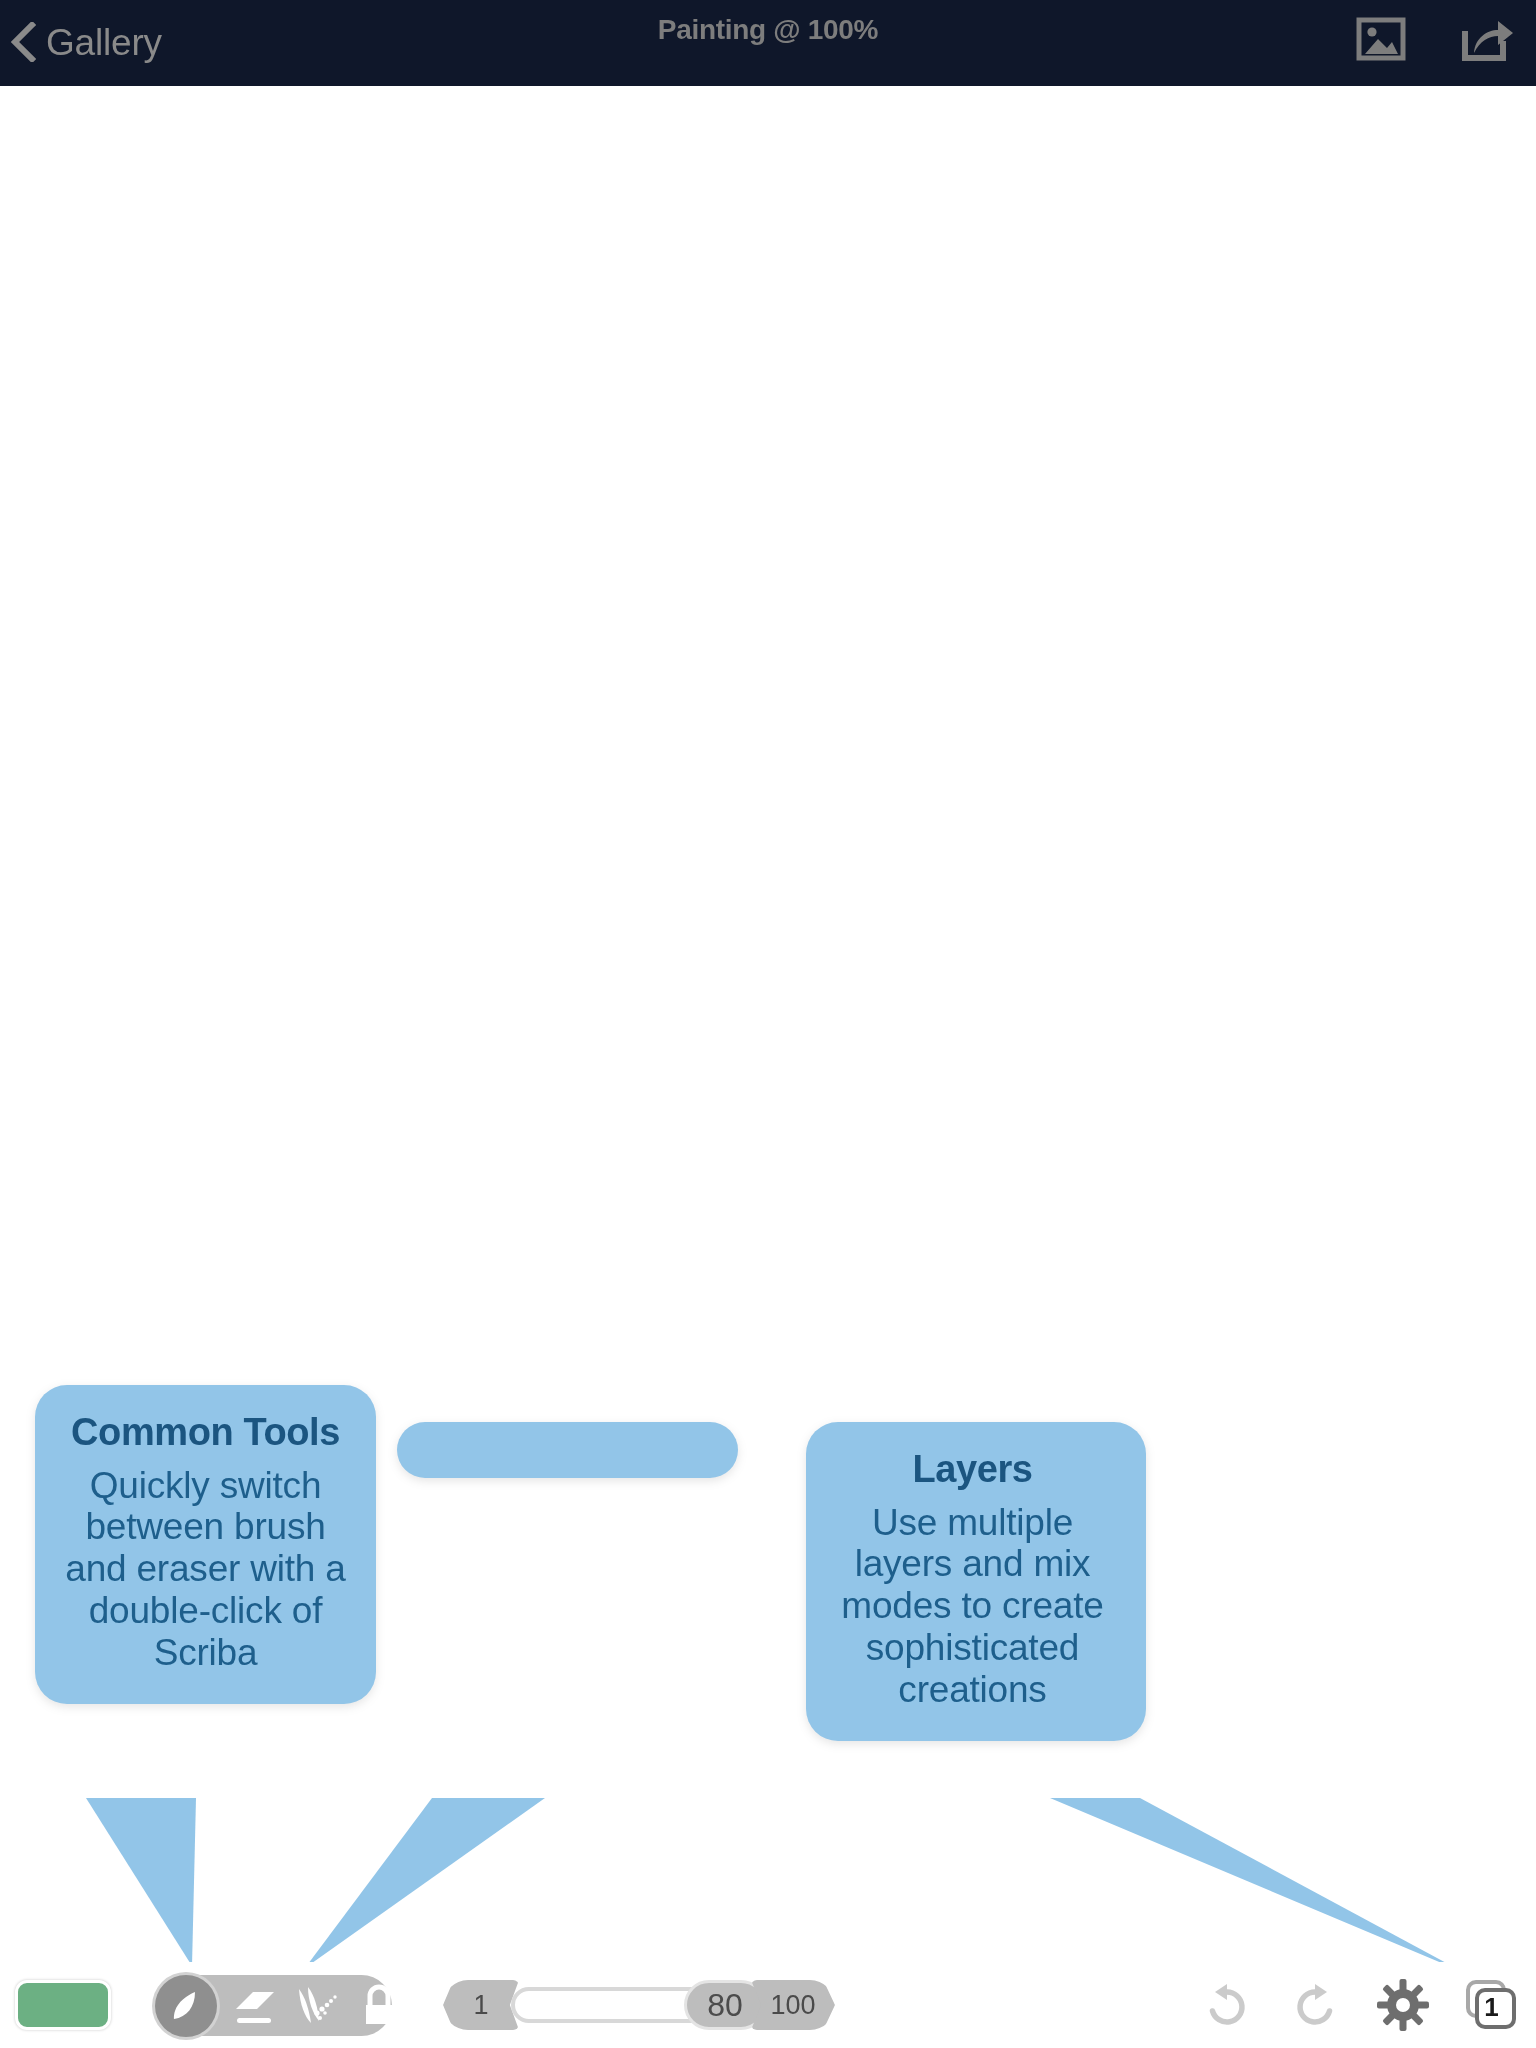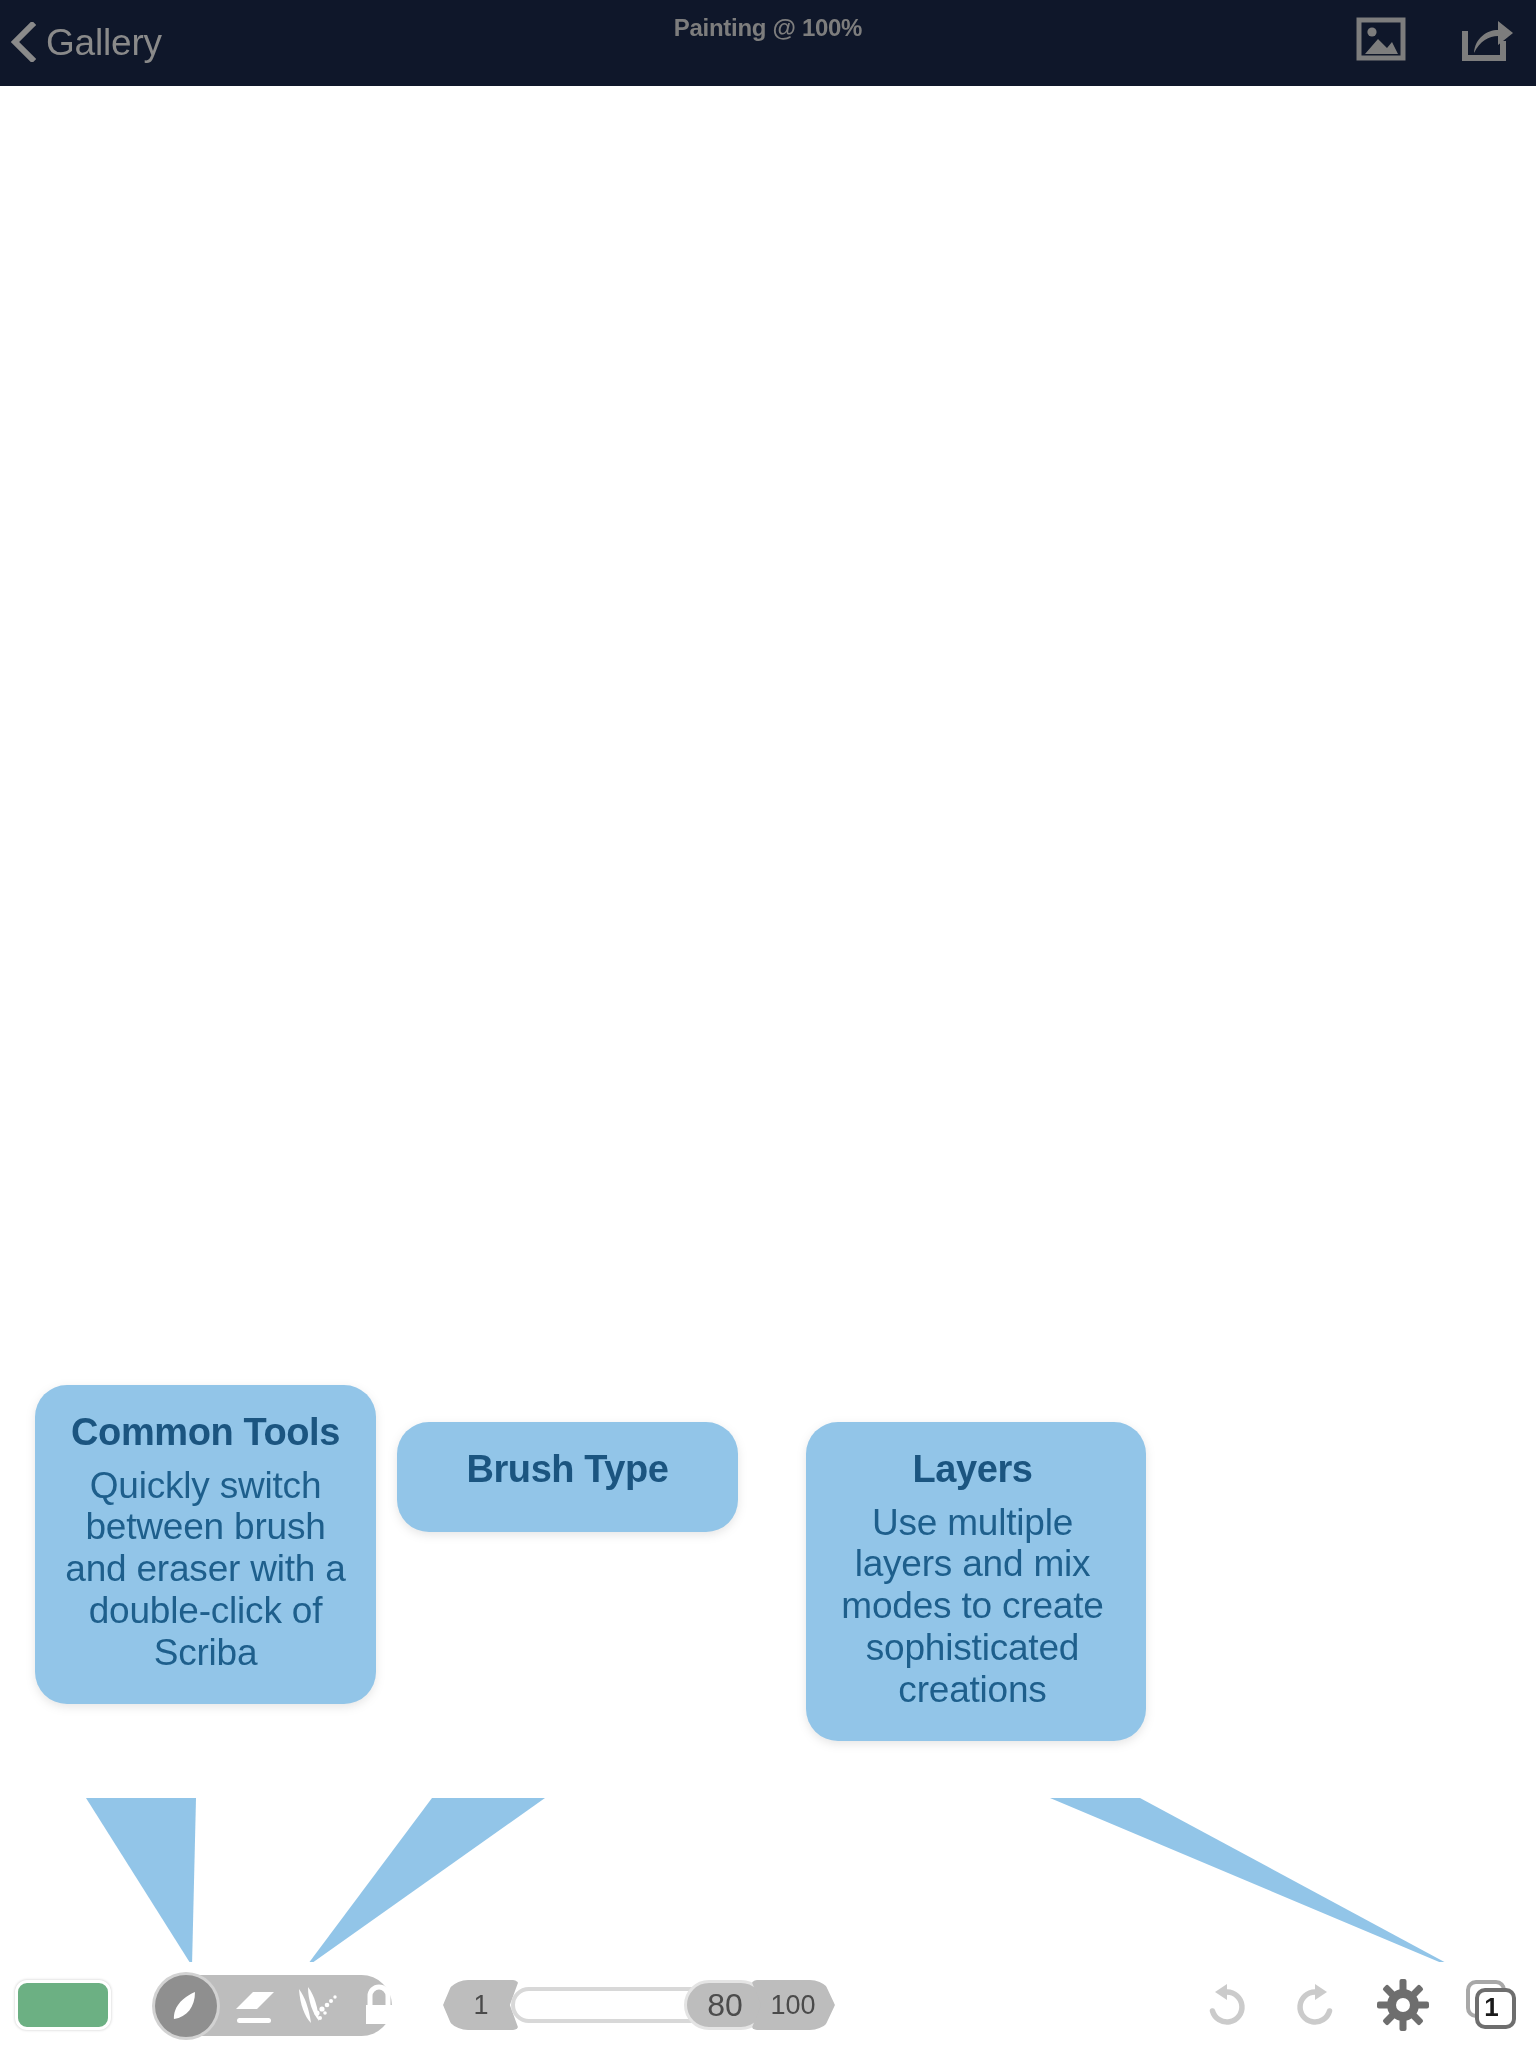--- a/index.html
+++ b/index.html
@@ -40,21 +40,21 @@
     font-size: 37px;
     color: #8a8a8a;
     letter-spacing: -0.2px;
     line-height: 1;
   }
   #doc-title {
     position: absolute;
     left: 0; top: 14px;
     width: 1536px;
     text-align: center;
-    font-size: 24px;
+    font-size: 28px;
     font-weight: bold;
     color: #7d7d7d;
     letter-spacing: -0.3px;
   }
   #topbar-actions {
     position: absolute;
     right: 18px; top: 8px;
     display: flex;
     align-items: center;
     gap: 44px;
@@ -287,21 +287,20 @@
 
   <polygon points="1050,1798 1140,1798 1463,1972" fill="#92c5e8"></polygon>
 </svg>
 
 <div class="callout" id="callout-tools">
   <p class="callout-title">Common Tools</p>
   <p class="callout-body">Quickly switch between brush and eraser with a double-click of Scriba</p>
 </div>
 
 <div class="callout" id="callout-brush">
-  <p class="callout-title">Brush Type</p>
 </div>
 
 <div class="callout" id="callout-layers">
   <p class="callout-title">Layers</p>
   <p class="callout-body">Use multiple layers and mix modes to create sophisticated creations</p>
 </div>
 
 <div id="bottombar">
 
   <div id="color-swatch"></div>

